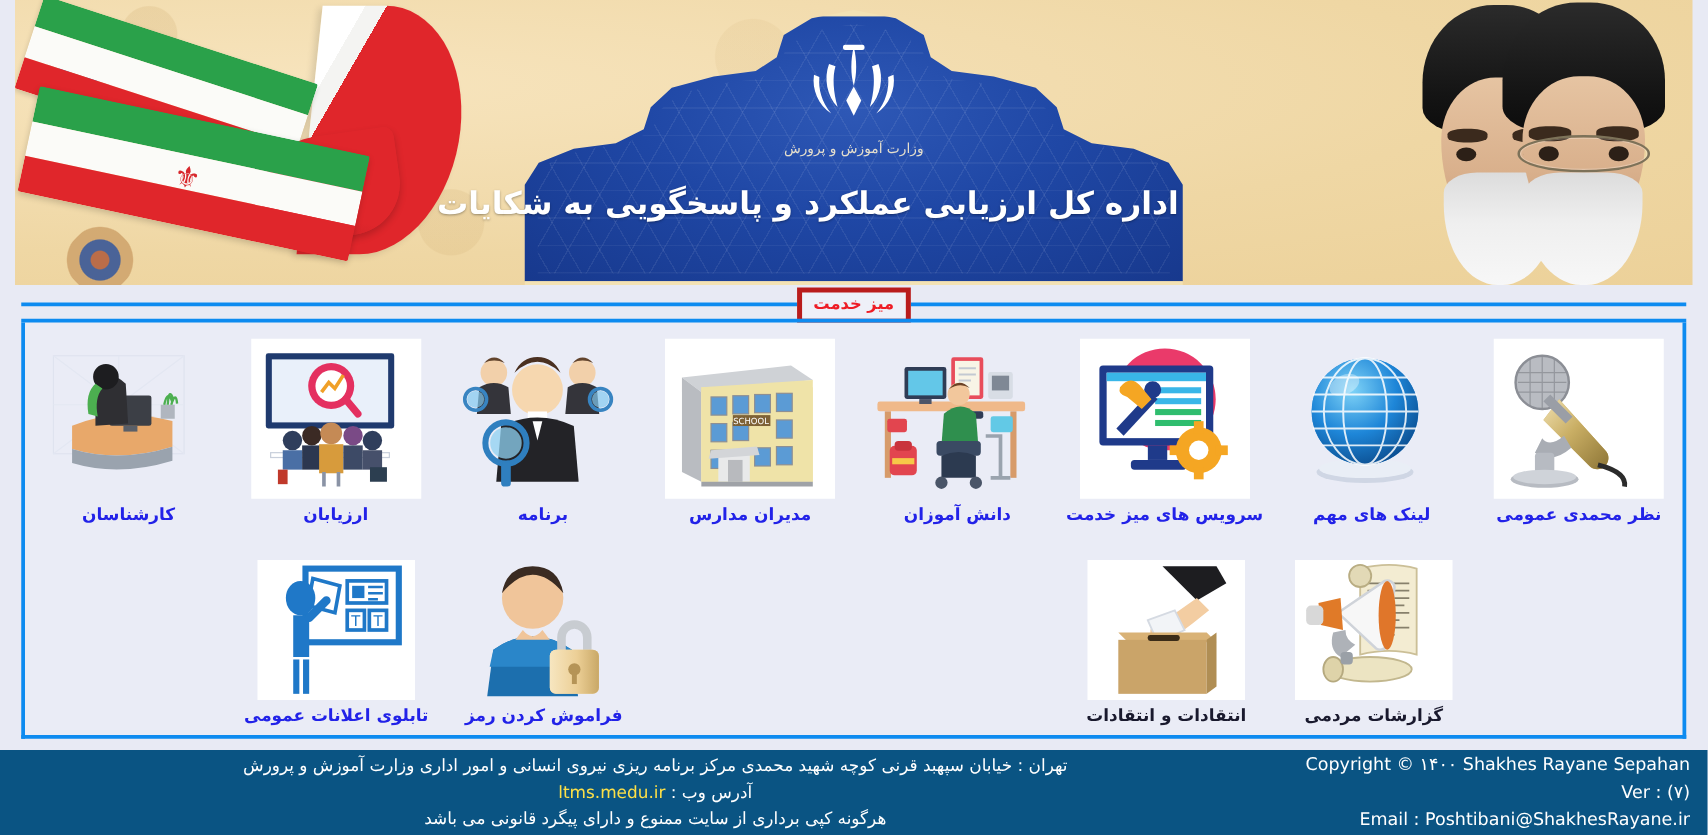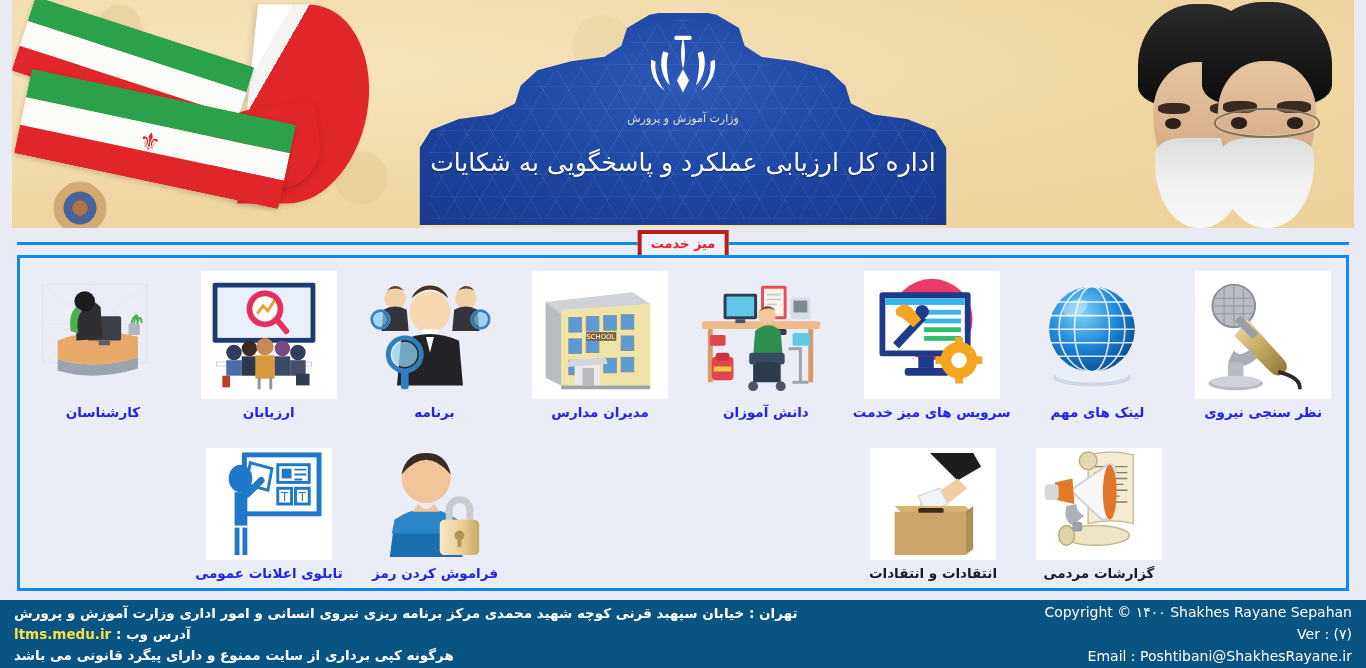--- a/index.html
+++ b/index.html
@@ -126,21 +126,21 @@
   }
   .ministry-text {
     position:absolute; left:50%; transform:translateX(-50%);
     top: 104px; width: 300px; text-align:center;
     color: #f6ecd0; font-size: 11px; letter-spacing:.5px;
     opacity:.92;
   }
   .dept-text {
     position:absolute; left:50%; transform:translateX(-50%);
     top: 140px; width: 520px; text-align:center;
-    color: #ffffff; font-size: 25px; font-weight:400;
+    color: #ffffff; font-size: 25px; font-weight:700;
     text-shadow: 0 1px 2px rgba(0,0,0,.35);
     white-space:nowrap;
   }
 
   
   .leaders {
     position:absolute; right: 12px; top:0; width: 208px; height:228px;
     overflow:hidden;
   }
   .leader {
@@ -265,24 +265,24 @@
     width: 1366px; height: 68px;
     background: #0a5483;
     color: #ffffff;
     display: flex;
     flex-direction: row;
     align-items: center;
     justify-content: space-between;
     padding: 0 14px;
   }
   .footer-right {
-    text-align: left;
+    text-align: center;
     direction: rtl;
     font-size: 13.5px;
-    font-weight: 700;
+    font-weight: 400;
     line-height: 21px;
     flex: 1 1 auto;
   }
   .footer-left {
     direction: ltr;
     text-align: right;
     font-size: 14px;
     line-height: 22px;
     flex: 0 0 auto;
     padding-left: 10px;
@@ -592,21 +592,21 @@
             </linearGradient>
           </defs>
           <rect x="40" y="48" width="26" height="8" transform="rotate(45 53 52)" fill="#9a9ea6"></rect>
           <path d="M58 74 q-12 10 -18 2 l-6 12 q14 10 30 -4Z" fill="#a9adb4"></path>
           <rect x="34" y="88" width="16" height="18" rx="3" fill="#b7bbc2"></rect>
           <ellipse cx="42" cy="110" rx="28" ry="7" fill="#b7bbc2"></ellipse>
           <ellipse cx="42" cy="108" rx="26" ry="6" fill="#cfd3d9"></ellipse>
           <path d="M86 98 q24 6 22 18" stroke="#2b2b2b" stroke-width="4" fill="none"></path>
         </svg>
       </span>
-      <span class="caption">نظر سنجی نیروی</span>
+      <span class="caption">نظر محمدی عمومی</span>
     </a>
   </div>
 
   <div class="row row-2">
     <span class="spacer"></span>
 
     <a class="tile">
       <span class="art">
         <svg viewBox="0 0 120 112" width="120" height="110" aria-hidden="true">
           <rect x="38" y="6" width="76" height="60" fill="none" stroke="#1f78c8" stroke-width="5"></rect>

